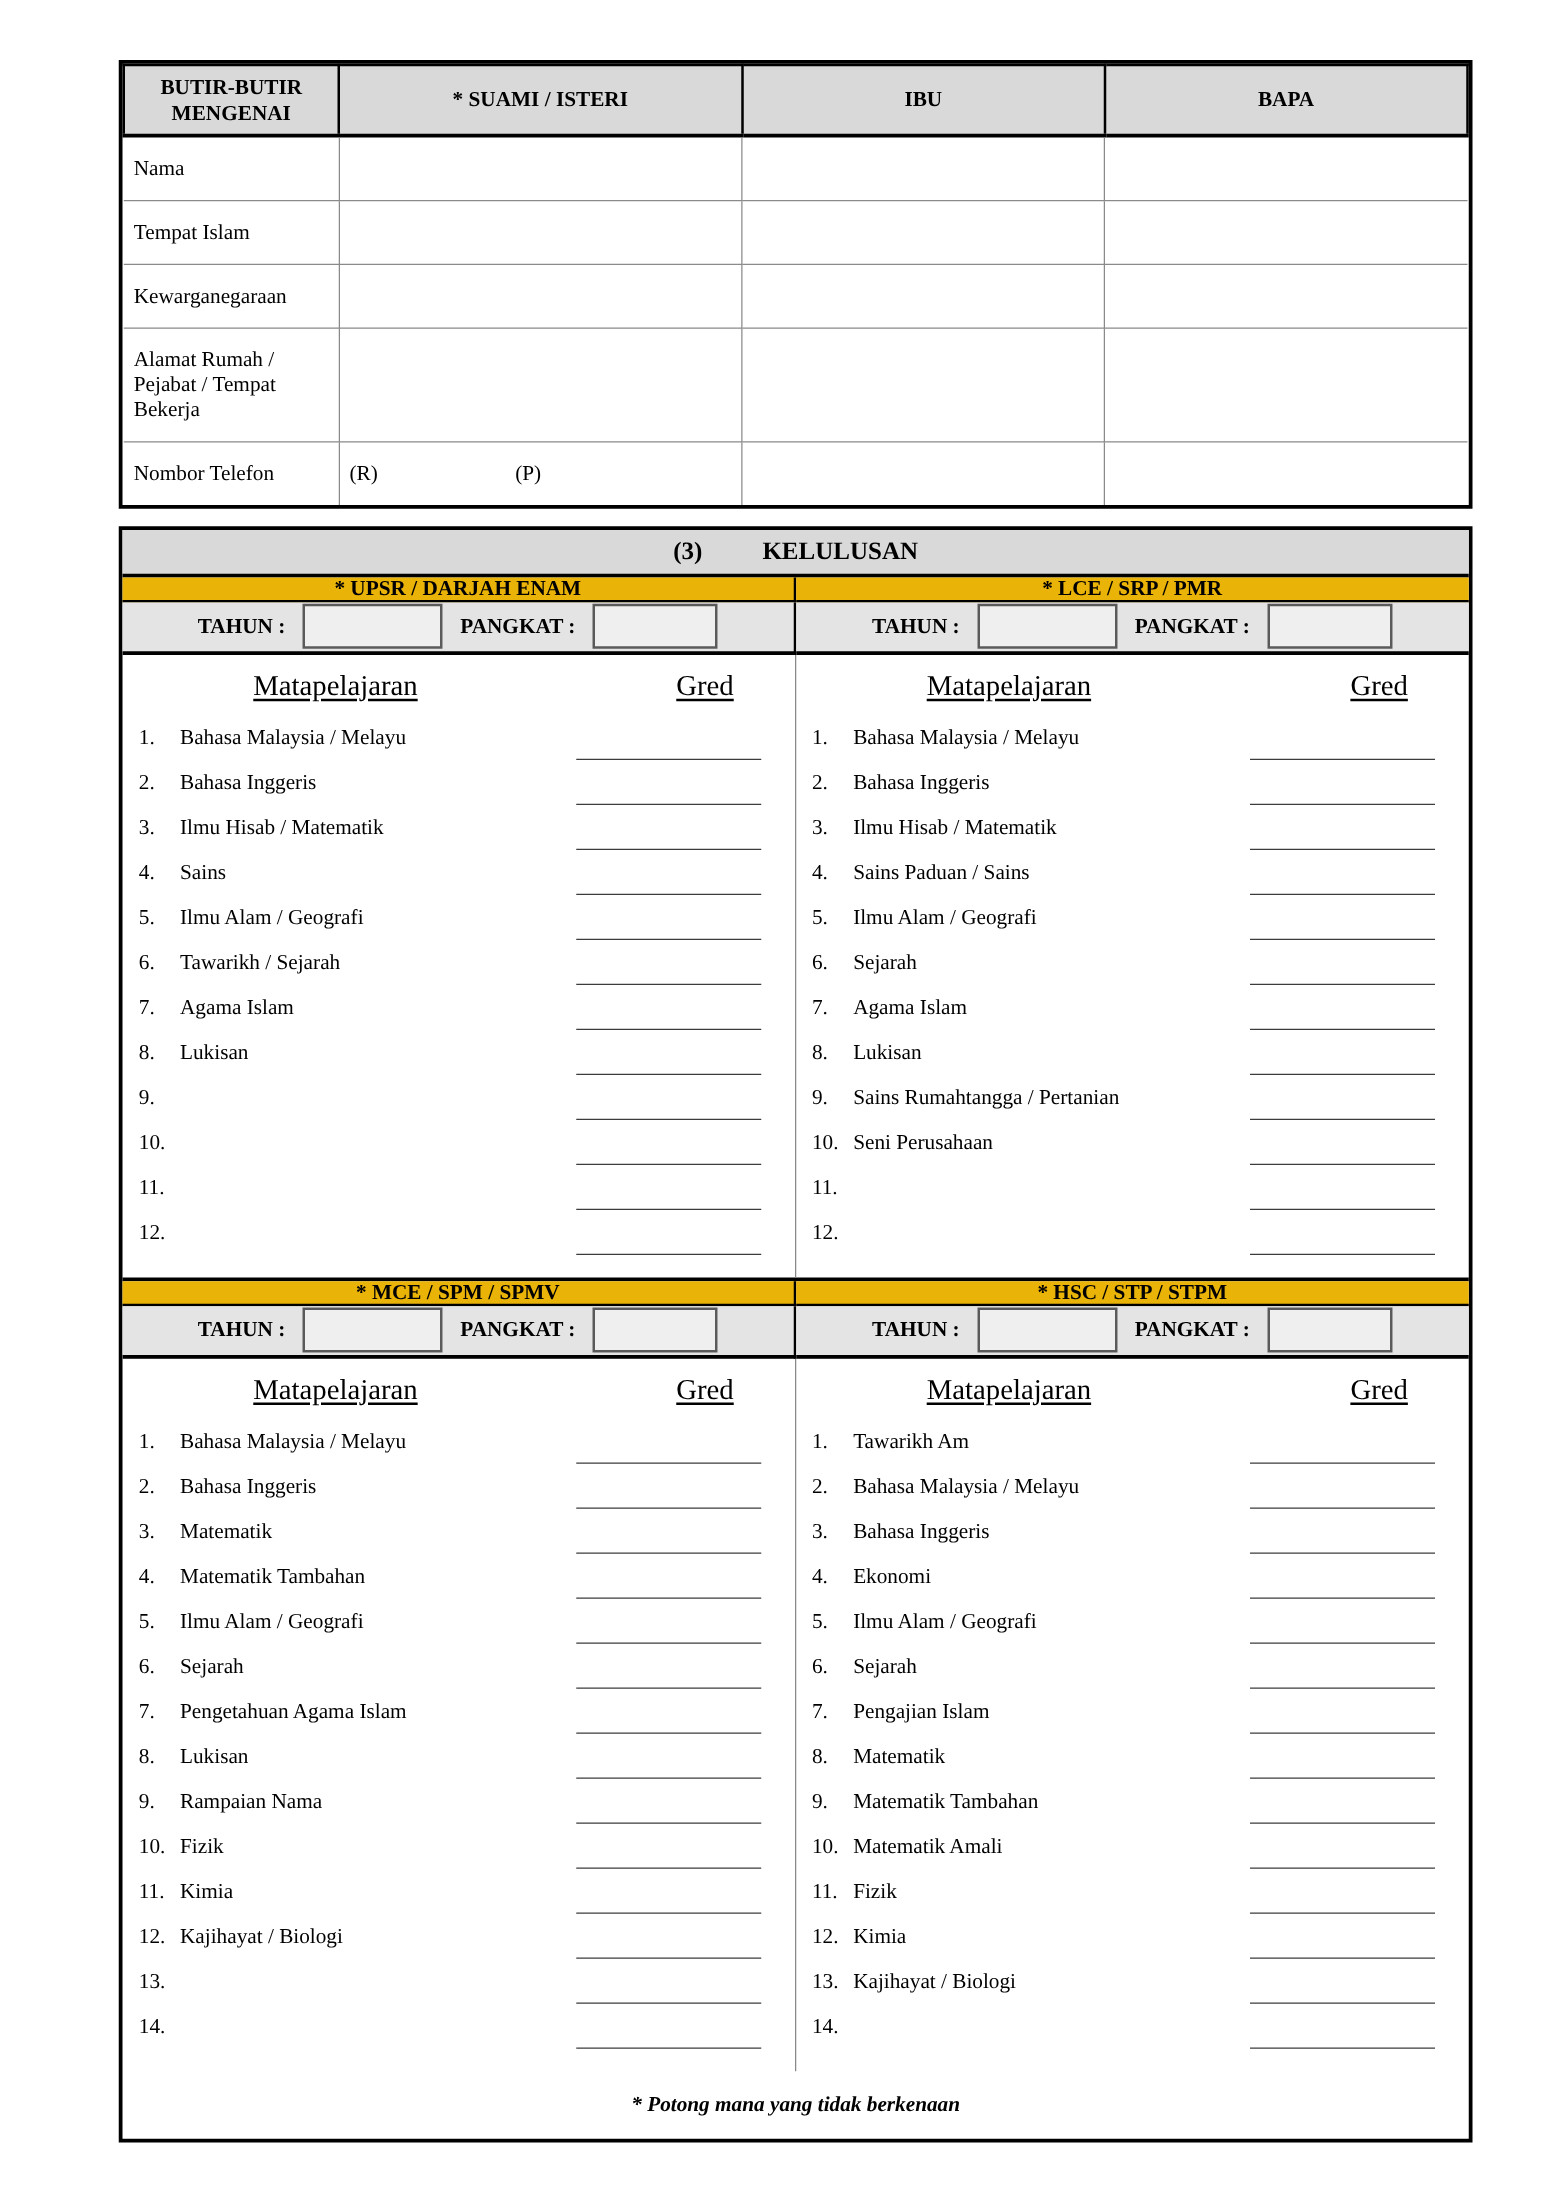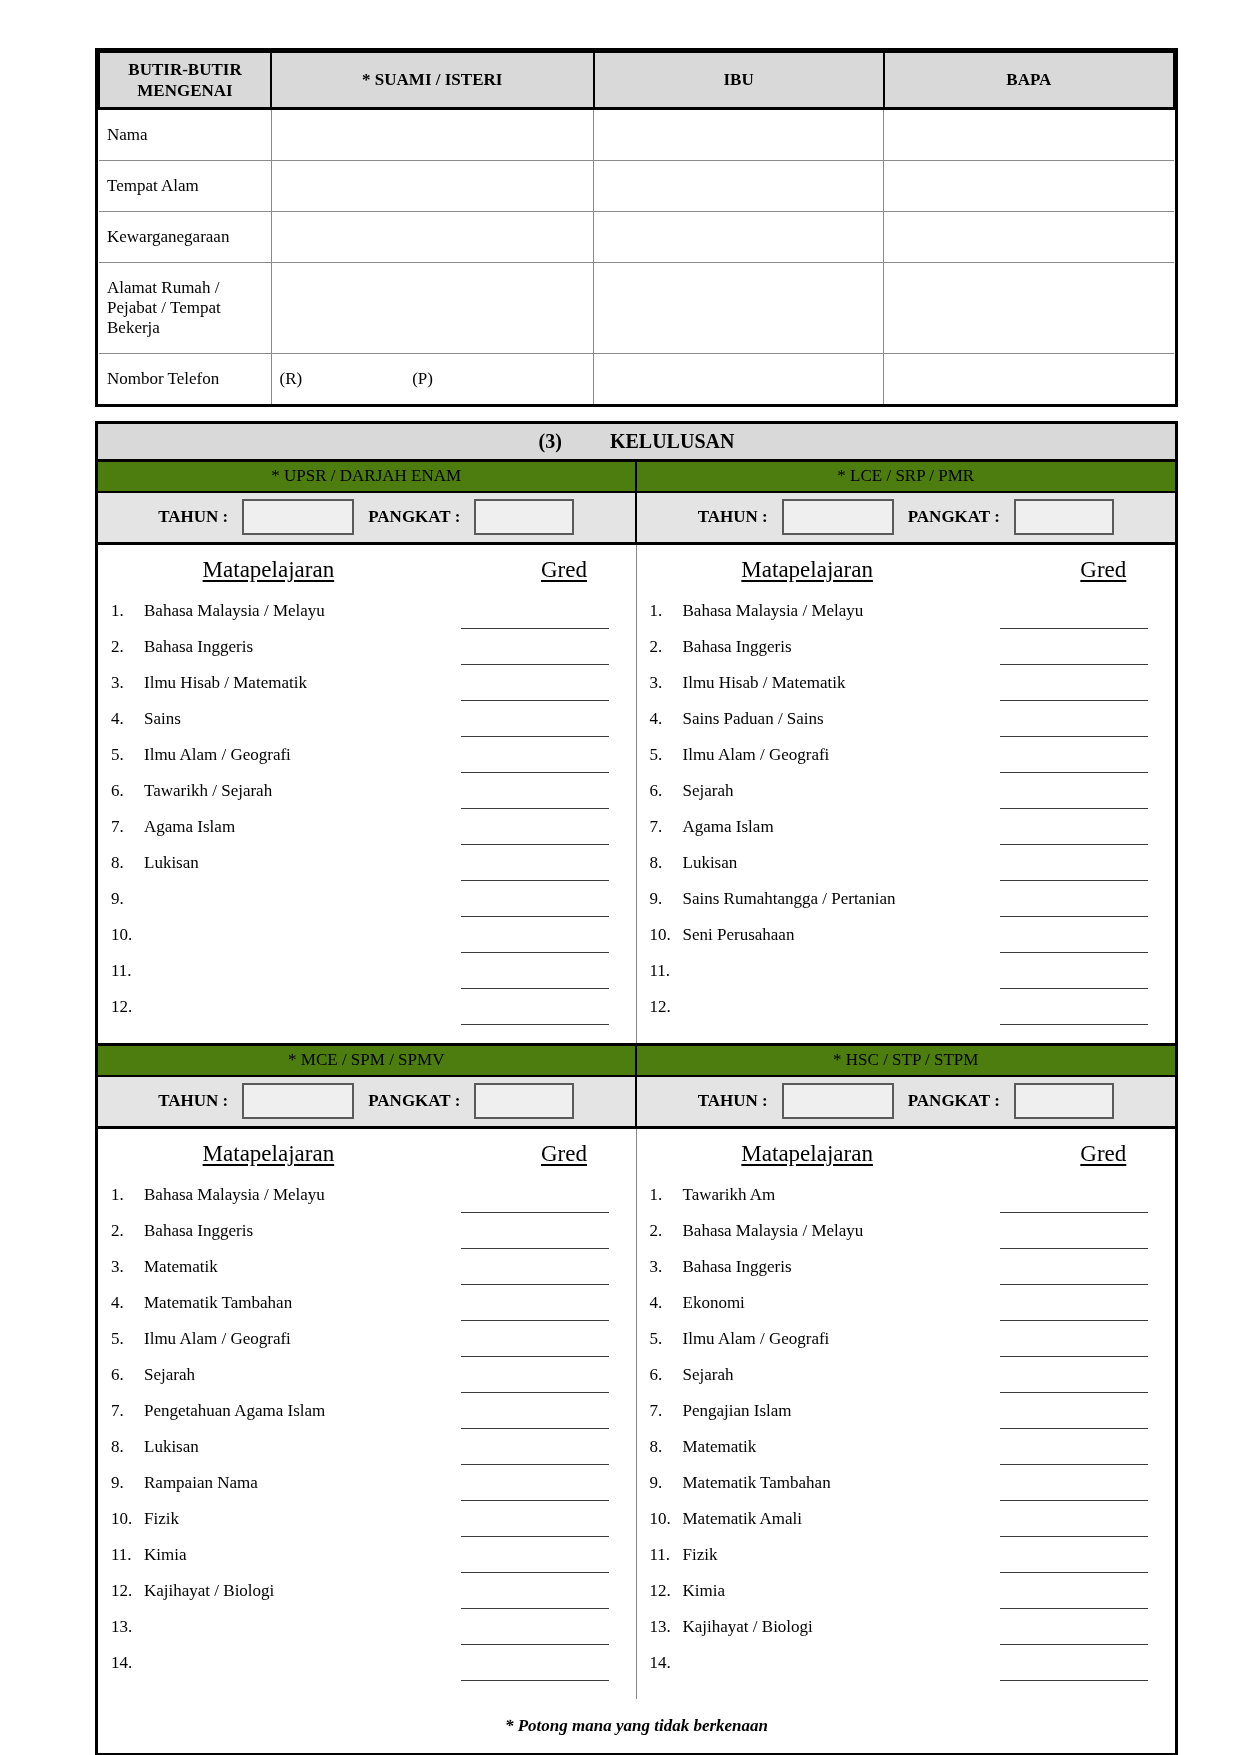--- a/index.html
+++ b/index.html
@@ -35,26 +35,26 @@
   .qual-wrap { border:3px solid #000; margin-top:14px; }
   .qual-title {
     background:#d9d9d9; border-bottom:3px solid #000; height:38px;
     display:flex; align-items:center; justify-content:center; gap:48px;
     font-size:20px; font-weight:bold;
   }
   .band { display:flex; width:100%; }
   .half { width:50%; position:relative; }
   .half.left { border-right:2px solid #000; }
   .sec-band .half {
-    background:#4d7c0f; height:31px; border-bottom:2px solid #000;
+    background:#eab308; height:20px; border-bottom:2px solid #000;
     display:flex; align-items:center; justify-content:center;
-    font-size:17px; font-weight:normal;
+    font-size:17px; font-weight:bold;
   }
   .tahun-band .half {
-    background:#e4e4e4; height:52px; border-bottom:3px solid #000;
+    background:#e4e4e4; height:42px; border-bottom:3px solid #000;
     display:flex; align-items:center; justify-content:center; gap:14px;
     font-size:17px; font-weight:bold;
   }
   .fill-box {
     width:112px; height:36px; background:#efefef; border:2px solid #5a5a5a;
   }
   .fill-box.pangkat { width:100px; }
   .subj-band .half.left { border-right:1.5px solid #888; }
   .subj-band { border-bottom:3px solid #000; }
   .subj-band.last { border-bottom:none; }
@@ -97,21 +97,21 @@
         </tr>
       </thead>
       <tbody>
         <tr class="row-nama">
           <td>Nama</td>
           <td></td>
           <td></td>
           <td></td>
         </tr>
         <tr class="row-tempat">
-          <td>Tempat Alam</td>
+          <td>Tempat Islam</td>
           <td></td>
           <td></td>
           <td></td>
         </tr>
         <tr class="row-warga">
           <td>Kewarganegaraan</td>
           <td></td>
           <td></td>
           <td></td>
         </tr>

